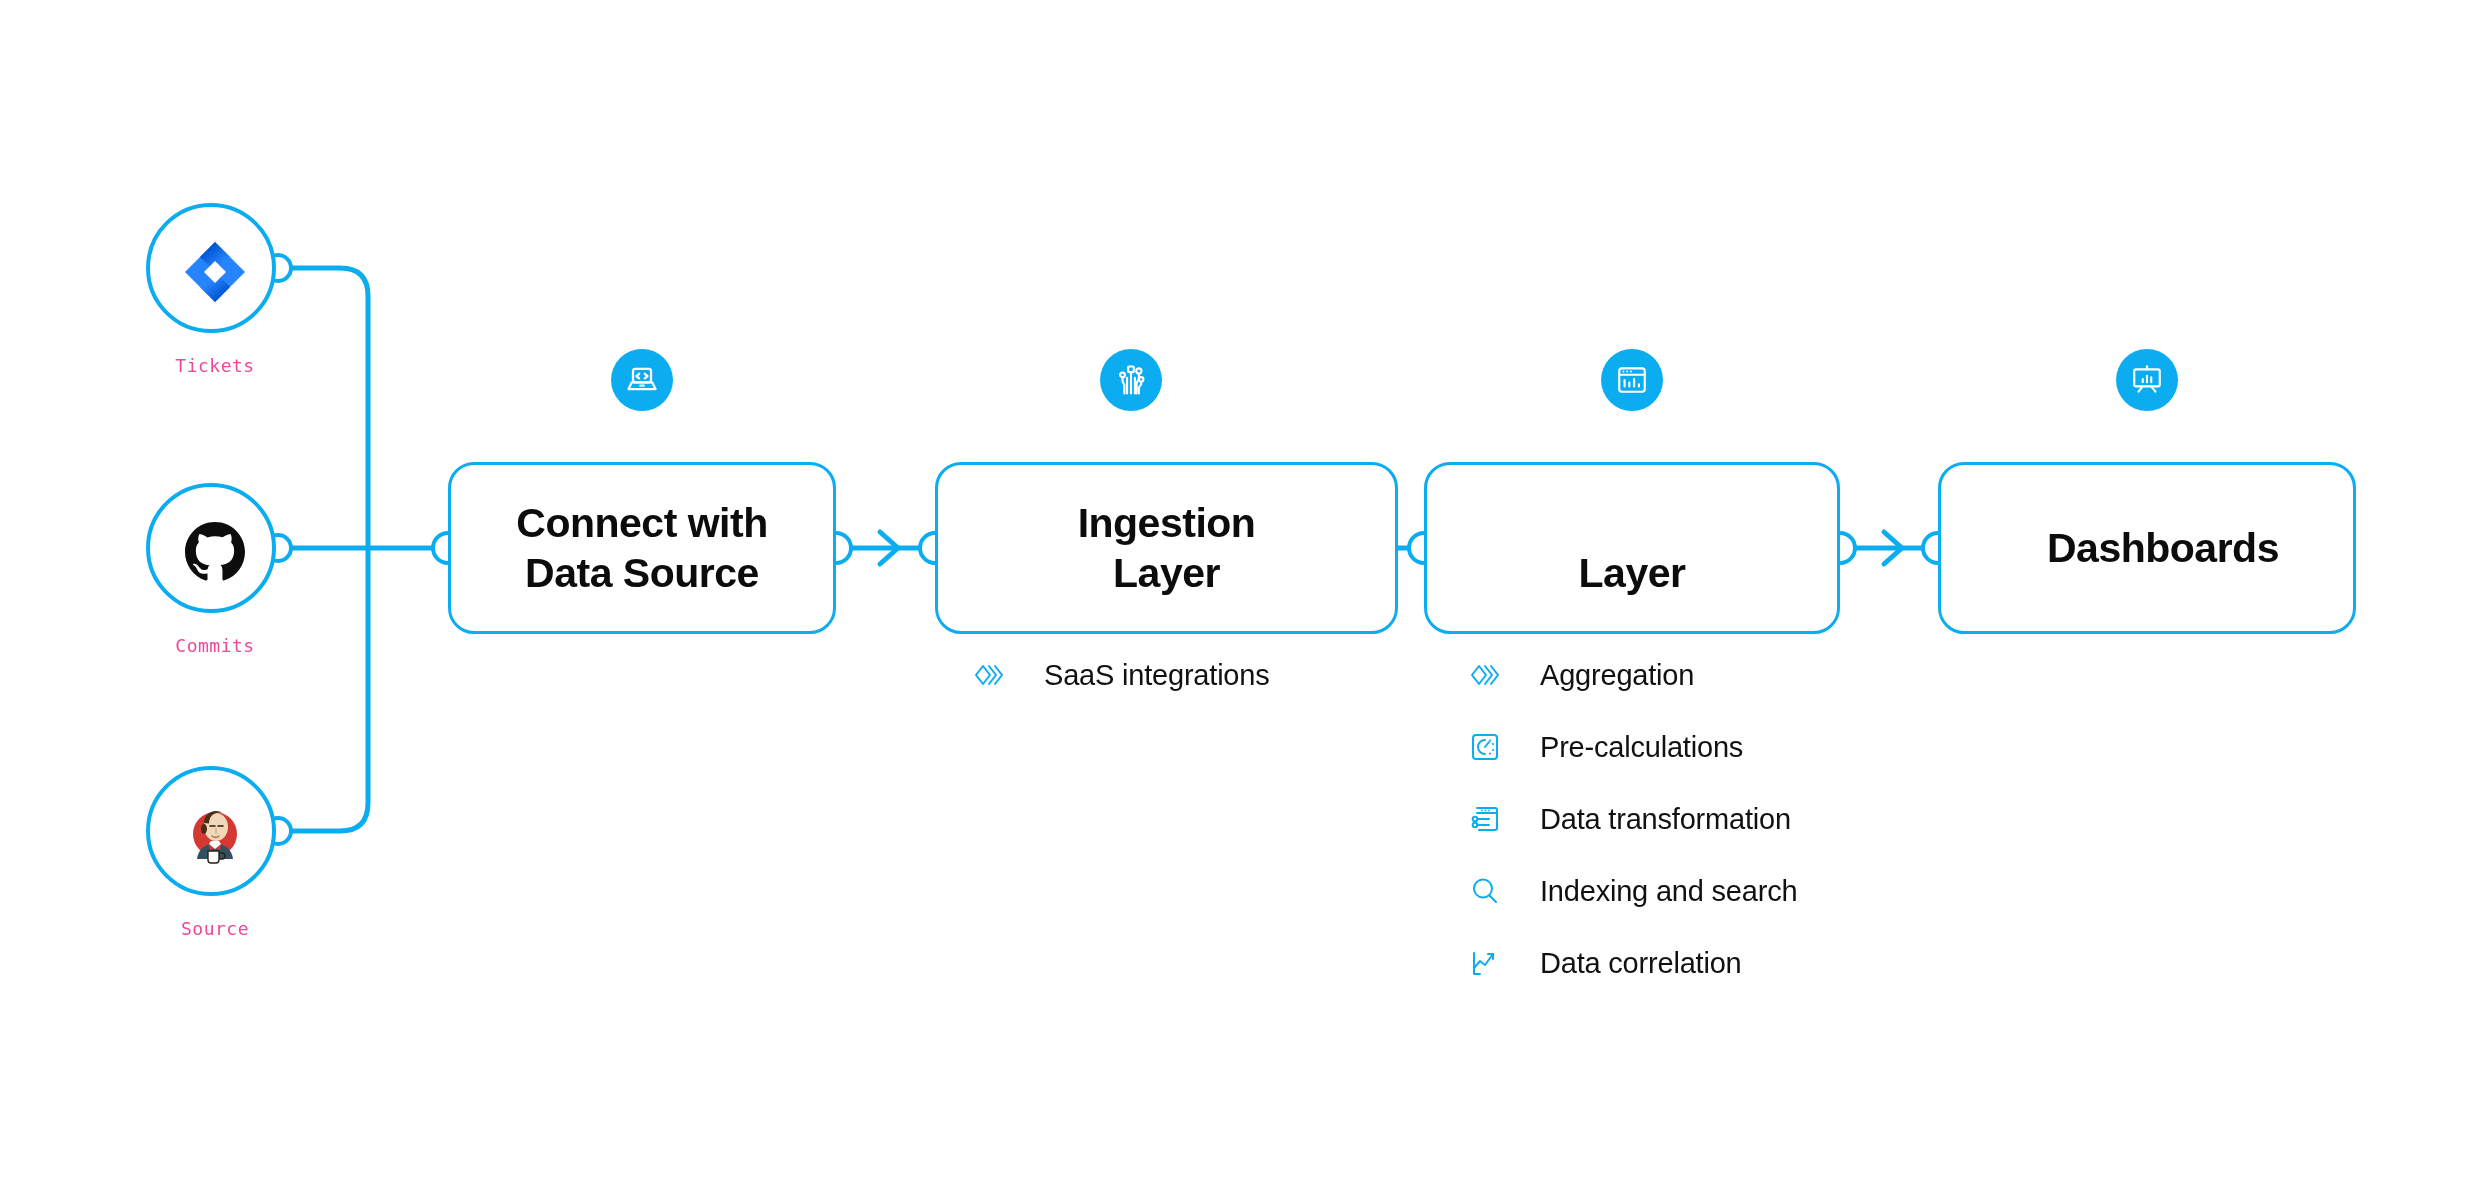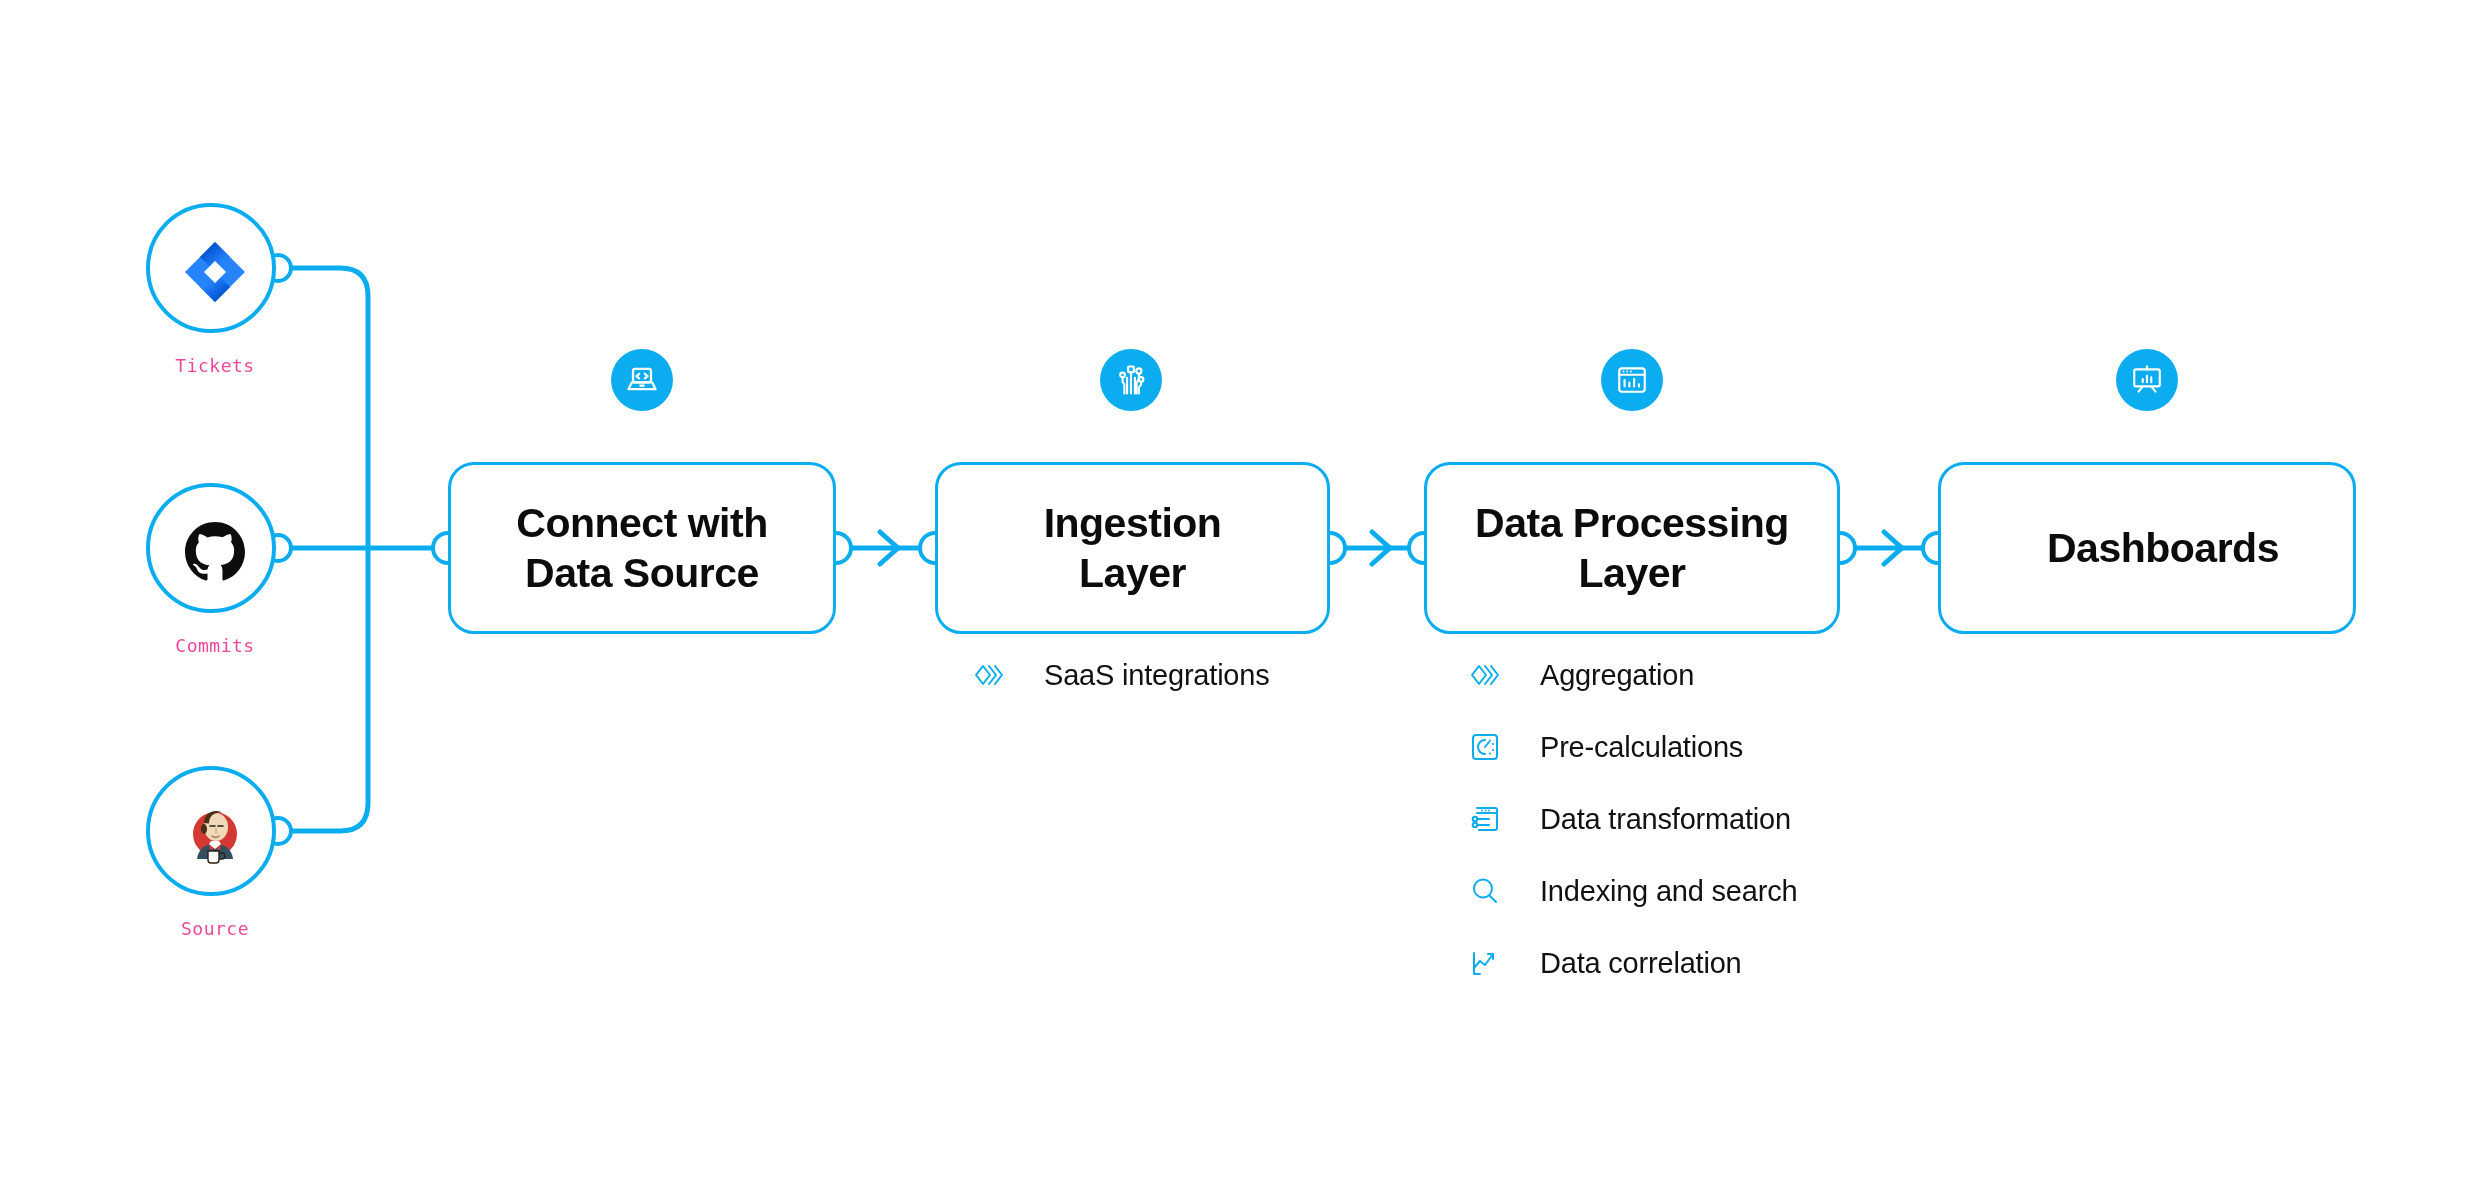--- a/index.html
+++ b/index.html
@@ -276,30 +276,30 @@
     </svg>
   </div>
 
   <div class="node-box" style="left:448px; top:462px; width:388px; height:172px;">
     <div class="node-title">
       <span>Connect with</span><br>
       <span>Data Source</span>
     </div>
   </div>
 
-  <div class="node-box" style="left:935px; top:462px; width:395px; height:172px;">
+  <div class="node-box" style="left:935px; top:462px; width:463px; height:172px;">
     <div class="node-title">
       <span>Ingestion</span><br>
       <span>Layer</span>
     </div>
   </div>
 
   <div class="node-box" style="left:1424px; top:462px; width:416px; height:172px;">
     <div class="node-title">
-      <span>Data Processing</span><br>
+      <br>
       <span>Layer</span>
     </div>
   </div>
 
   <div class="node-box" style="left:1938px; top:462px; width:418px; height:172px;padding-left:32px;">
     <div class="node-title">
       <span>Dashboards</span>
     </div>
   </div>
 

